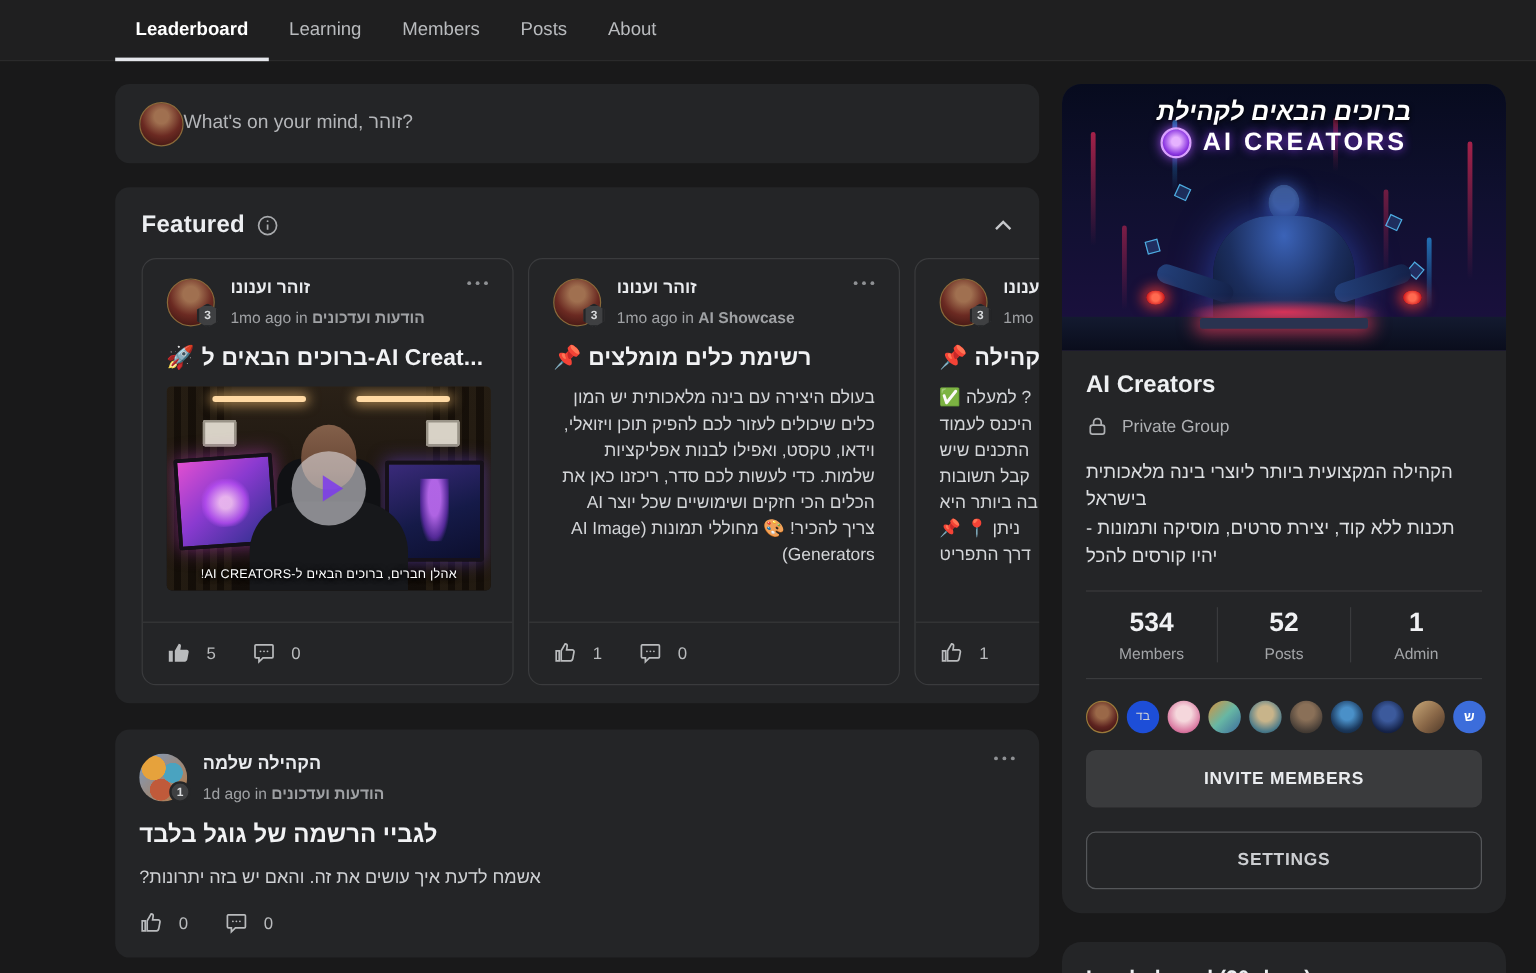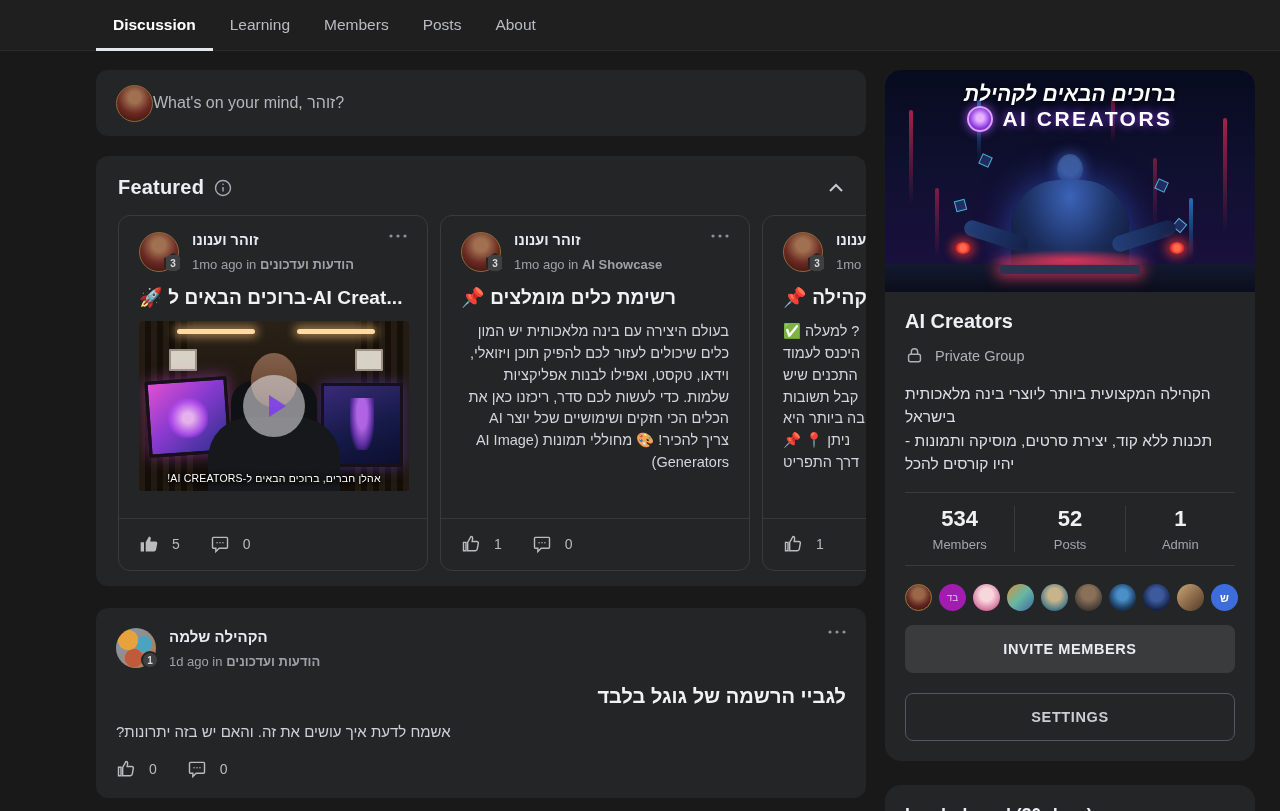--- a/index.html
+++ b/index.html
@@ -117,21 +117,21 @@
   .fline { direction:rtl; text-align:left; white-space:nowrap; }
   .ffoot {
     margin-top:auto; border-top:1px solid #37383a; margin-left:-20px; margin-right:-20px;
     padding:15px 20px 0; display:flex; align-items:center;
   }
   .fgroup { display:flex; align-items:center; gap:13px; margin-right:30px; color:#b9bbbd; cursor:pointer; }
   .cnt { font-size:14px; color:#b9bbbd; }
 
   
   .post { padding:20px; height:190px; }
-  .ptitle { margin-top:16px; font-size:20px; font-weight:700; color:#f1f2f4; direction:rtl; text-align:right; }
+  .ptitle { margin-top:16px; font-size:20px; font-weight:700; color:#f1f2f4; direction:rtl; text-align:left; }
   .pbody { margin-top:15px; font-size:15px; color:#cfd1d4; direction:rtl; text-align:left; }
   .pfoot { margin-top:19px; display:flex; align-items:center; }
 
   
   .sidebar { position:absolute; left:885px; top:19px; width:370px; }
   .scard { background:#242527; border-radius:16px; overflow:hidden; }
   .gcard { margin-bottom:24px; }
 
   .banner { position:relative; height:222px; background:linear-gradient(180deg,#070b1e 0%,#101030 45%,#1c1040 100%); overflow:hidden; }
   .st { position:absolute; width:4px; border-radius:2px; opacity:.7; }
@@ -167,21 +167,21 @@
   .s-priv { display:flex; align-items:center; gap:11px; margin-top:13px; color:#aeb0b3; font-size:14.5px; }
   .s-desc { margin-top:17px; font-size:15.5px; color:#dcdee1; line-height:1.5; direction:rtl; text-align:left; white-space:pre-line; }
   .s-stats { display:flex; margin-top:17px; border-top:1px solid #3a3b3d; border-bottom:1px solid #3a3b3d; padding:13px 0; }
   .stat { flex:1; text-align:center; }
   .stat + .stat { border-left:1px solid #3a3b3d; }
   .stat-num { font-size:22px; font-weight:700; color:#f0f1f3; }
   .stat-label { font-size:13px; color:#a3a5a8; margin-top:5px; }
   .s-avatars { display:flex; gap:7px; margin-top:18px; }
   .sav { width:27px; height:27px; border-radius:50%; flex:0 0 auto; display:flex; align-items:center; justify-content:center; font-size:10px; color:#cfd1d4; cursor:pointer; }
   .sv1{background:radial-gradient(circle at 50% 35%,#9a6848 0 25%,#5e2420 60%,#2e0d0b 100%);border:1px solid #9a7a3a;}
-  .sv2{background:#a21caf;}
+  .sv2{background:#1d4ed8;}
   .sv3{background:radial-gradient(circle at 50% 40%,#f5d7dc 0 30%,#d977a0 70%,#8a3560 100%);}
   .sv4{background:linear-gradient(135deg,#d8913c 0%,#67b7a4 50%,#3c6a9c 100%);}
   .sv5{background:radial-gradient(circle at 50% 40%,#c8b48a 0 30%,#4a7a8a 70%,#1e3a48 100%);}
   .sv6{background:radial-gradient(circle at 50% 35%,#8a7058 0 30%,#4a4038 70%,#26211c 100%);}
   .sv7{background:radial-gradient(circle at 50% 40%,#4a90c8 0 25%,#1c3a5e 65%,#0c1828 100%);}
   .sv8{background:radial-gradient(circle at 50% 40%,#3c5a9c 0 30%,#16244a 70%,#0a1020 100%);}
   .sv9{background:linear-gradient(135deg,#c8a878 0%,#8a6848 55%,#4e3828 100%);}
   .sv10{background:#3c6ddb; color:#fff; font-weight:700; font-size:11px;}
   .btn { height:48px; border-radius:8px; display:flex; align-items:center; justify-content:center; font-weight:700; font-size:14.5px; letter-spacing:.6px; cursor:pointer; }
   .btn-settings { margin-top:20px; border:1px solid #55575a; color:#ccced1; background:transparent; }
@@ -189,21 +189,21 @@
 
   .leader-card { padding:20px; height:60px; }
   .leader-title { font-size:17.5px; font-weight:700; color:#eceef1; }
 
   svg { display:block; }
 </style>
 </head>
 <body>
 
 <nav class="topnav">
-  <div class="tab active">Discussion</div>
+  <div class="tab active">Leaderboard</div>
   <div class="tab">Learning</div>
   <div class="tab">Members</div>
   <div class="tab">Posts</div>
   <div class="tab">About</div>
 </nav>
 
 <div class="content">
 
   <div class="feed">
 

